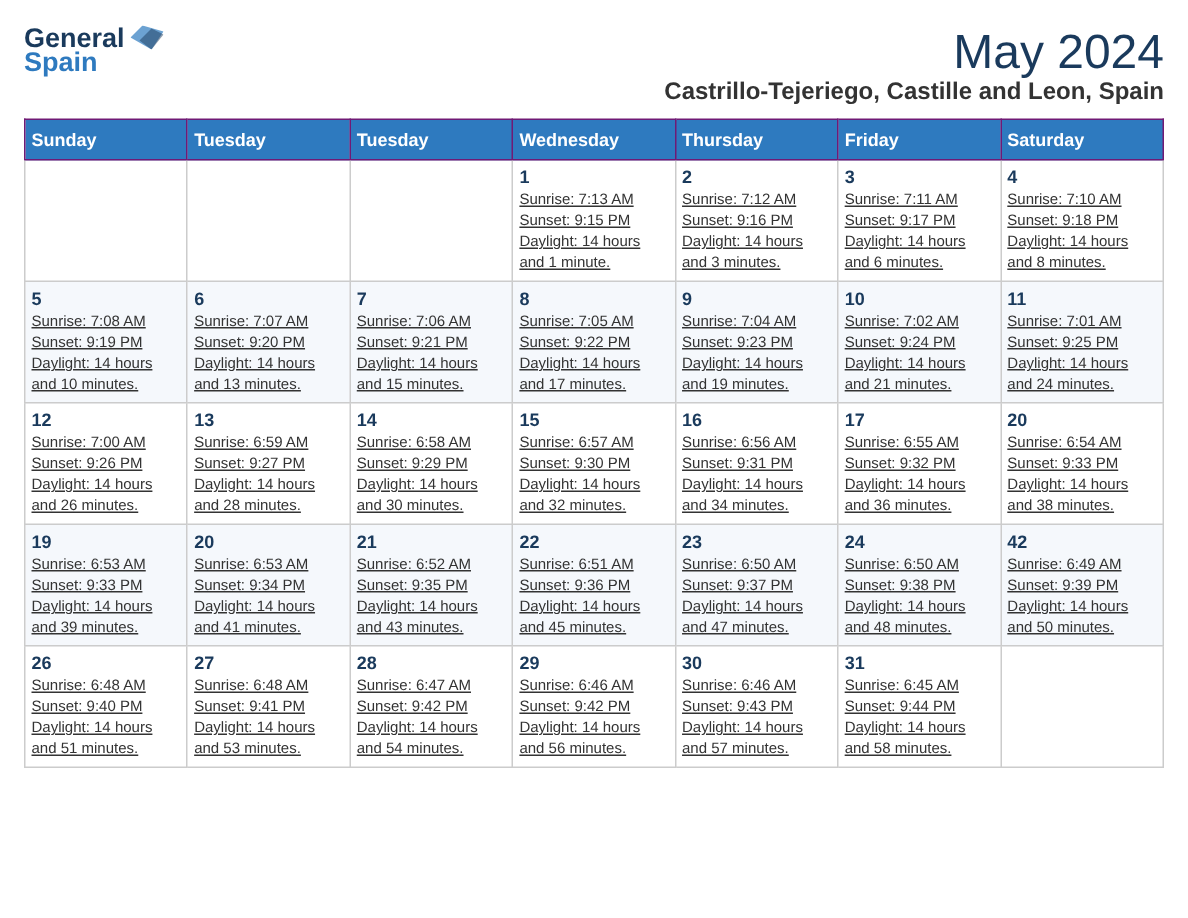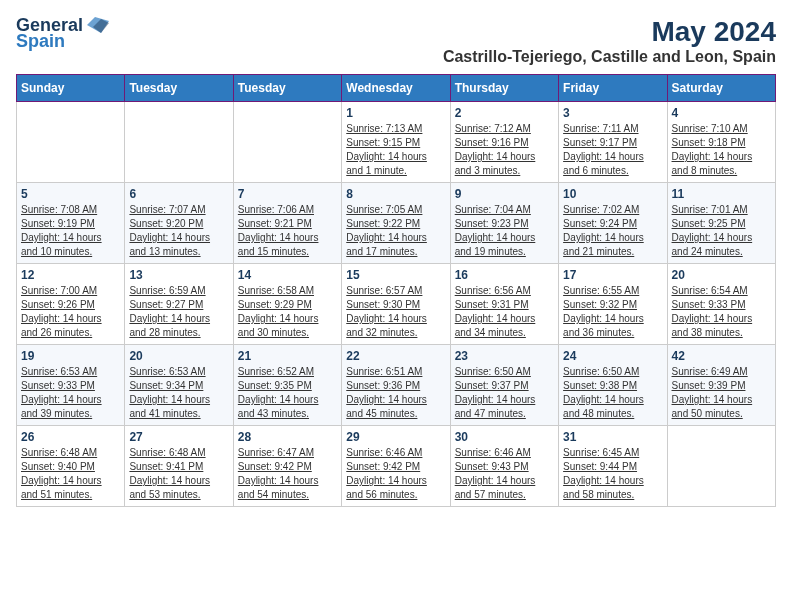--- a/index.html
+++ b/index.html
@@ -25,22 +25,22 @@
     .logo-row {
       display: flex;
       align-items: center;
       gap: 4px;
       text-align: right;
     }
     .title-block {
       text-align: right;
     }
     .main-title {
-      font-size: 28px;
-      font-weight: bold;
+      font-size: 32px;
+      font-weight: normal;
       color: #1a3a5c;
     }
     .subtitle {
       font-size: 16px;
       color: #333;
       font-weight: bold;
     }
     .calendar {
       width: 100%;
       border-collapse: collapse;

